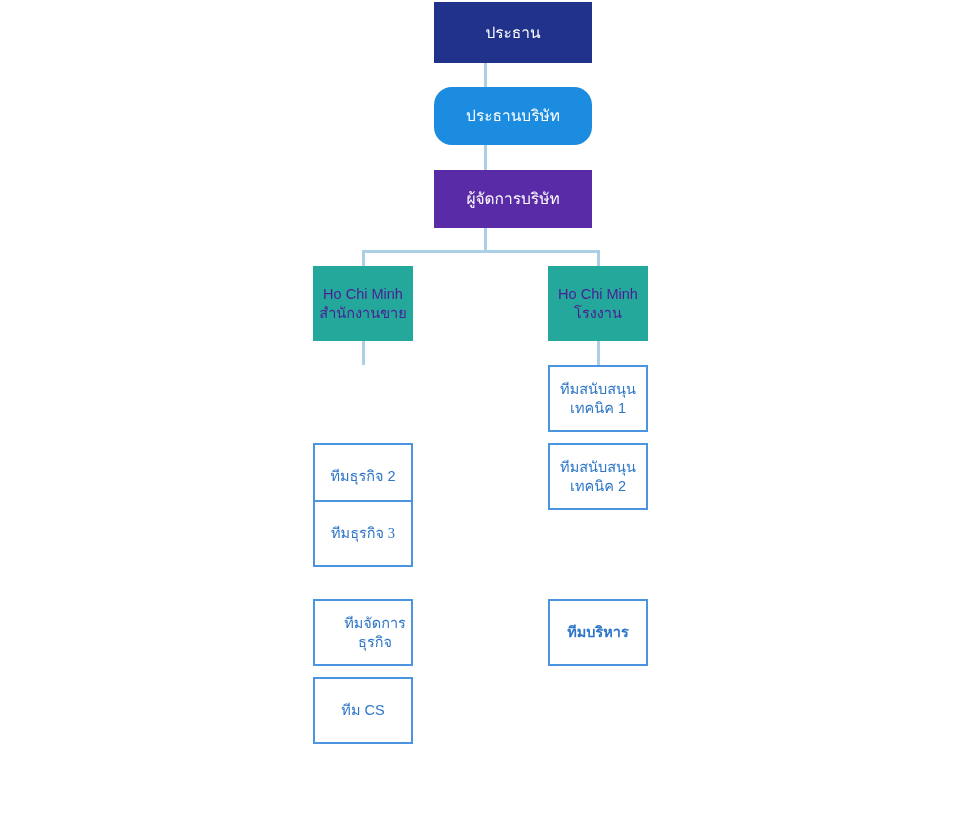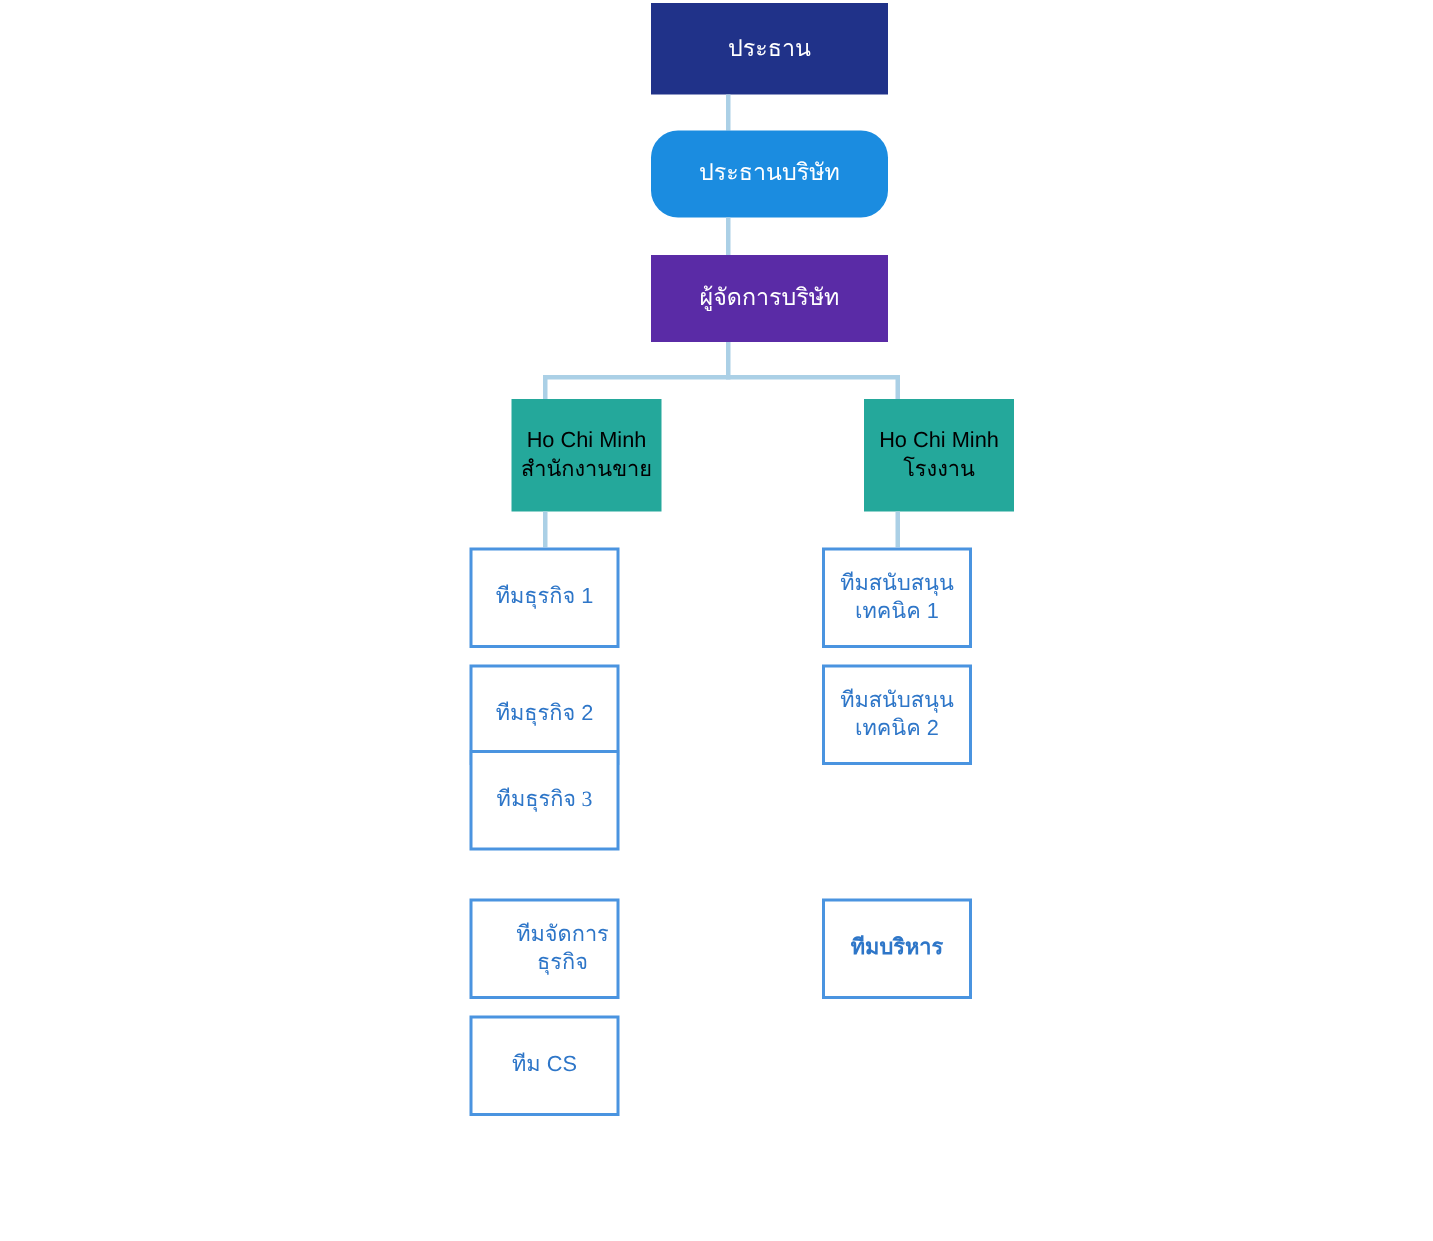--- a/index.html
+++ b/index.html
@@ -28,23 +28,22 @@
     margin-left: 48px;
   }
   .level1 { top: 2px;   height: 61px; background: var(--level1); }
   .level2 { top: 87px;  height: 58px; background: var(--level2); border-radius: 18px; }
   .level3 { top: 170px; height: 58px; background: var(--level3); }
   .branch {
     width: 100px;
     top: 266px;
     height: 75px;
     background: var(--branch);
-    color: #000000;
+    color: #4c1d95;
     font-size: 14.5px;
-    margin-left: 28px;
   }
   .team {
     width: 100px;
     height: 67px;
     box-sizing: border-box;
     background: #ffffff;
     border: 2px solid var(--team_border);
     color: var(--team_text);
     font-size: 14.5px;
   }
@@ -85,24 +84,20 @@
     <span class="line">สำนักงานขาย</span>
   </div>
   <div class="node branch col-right">
     <span class="line">Ho Chi Minh</span>
     <span class="line">โรงงาน</span>
   </div>
 
   <div class="connector v" style="left:361.5px; top:341px; height:24px;"></div>
   <div class="connector v" style="left:596.5px; top:341px; height:24px;"></div>
 
-  <div class="node team col-left" style="top:365px;">
-    <span class="line">ทีมธุรกิจ 1</span>
-    <span class="line"></span>
-  </div>
   <div class="node team col-left" style="top:443px;">
     <span class="line">ทีมธุรกิจ 2</span>
     <span class="line"></span>
   </div>
   <div class="node team col-left" style="top:500px;font-family:Liberation Serif, serif;">
     <span class="line">ทีมธุรกิจ 3</span>
     <span class="line"></span>
   </div>
   <div class="node team col-left" style="top:599px;padding-left:24px;">
     <span class="line">ทีมจัดการ</span>

